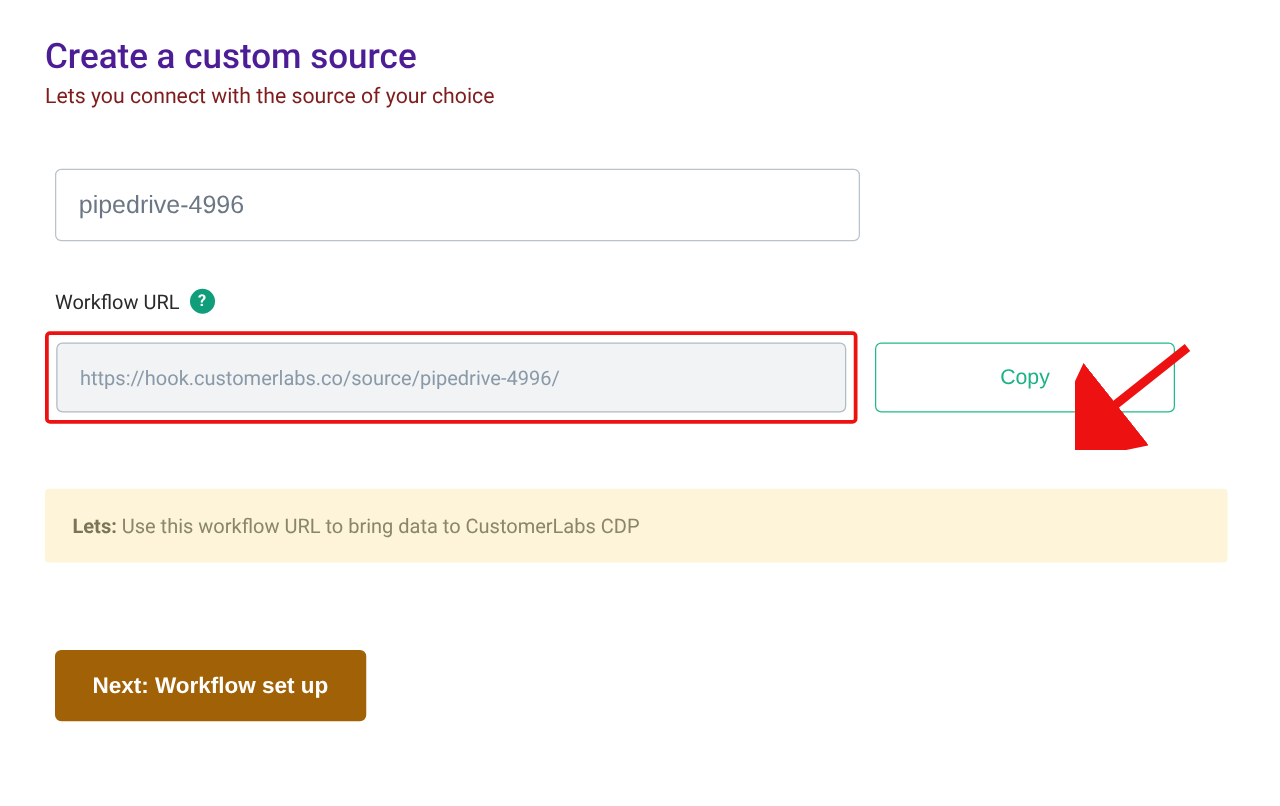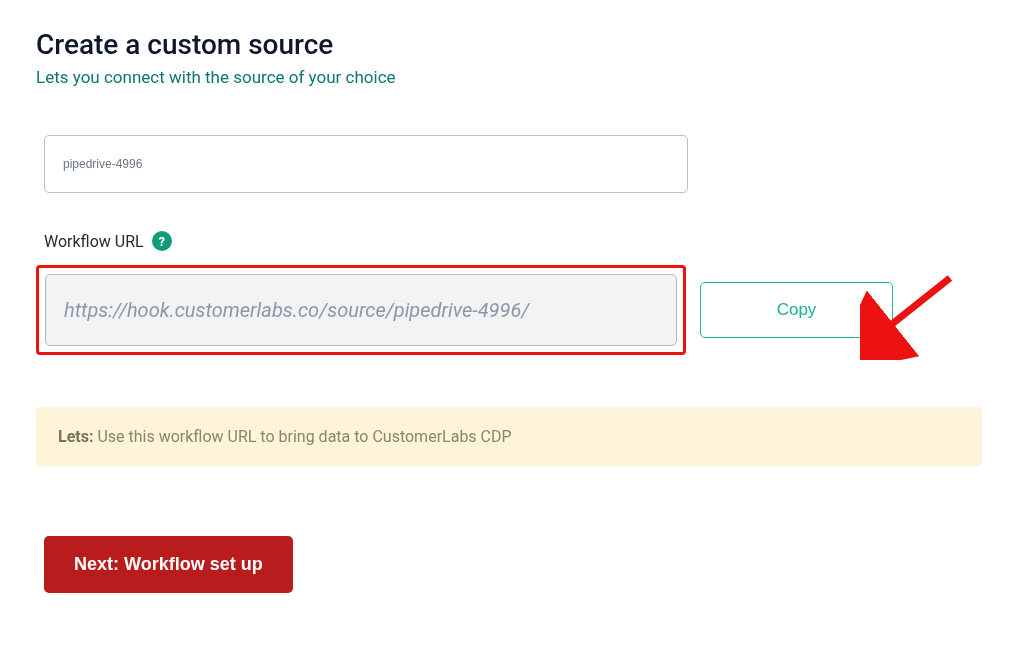--- a/index.html
+++ b/index.html
@@ -7,45 +7,45 @@
       font-family: -apple-system, BlinkMacSystemFont, "Segoe UI", Roboto, Helvetica, Arial, sans-serif;
       background: #ffffff;
       width: 1024px;
       height: 645px;
       padding: 28px 36px;
       position: relative;
     }
     .page-title {
       font-size: 28px;
       font-weight: 500;
-      color: #0f172a;
+      color: #4c1d95;
       margin-bottom: 6px;
     }
     .page-subtitle {
       font-size: 17px;
-      color: #0f766e;
+      color: #7f1d1d;
       margin-bottom: 48px;
     }
     .field-group { margin-bottom: 38px; }
     .field-label {
       font-size: 16px;
       color: #2a2a2a;
       margin-bottom: 14px;
       display: flex;
       align-items: center;
       gap: 8px;
       padding-left: 8px;
     }
     .text-input {
       width: 644px;
       height: 58px;
       border: 1px solid #b9c3cc;
       border-radius: 5px;
       padding: 0 18px;
-      font-size: 12px;
+      font-size: 20px;
       color: #6b7785;
       background: #fff;
       margin-left: 8px;
     }
     .help-badge {
       width: 20px; height: 20px;
       border-radius: 50%;
       background: #0f9d7a;
       color: #fff;
       font-weight: 700;
@@ -56,33 +56,32 @@
     }
     .url-row { position: relative; display: flex; align-items: center; gap: 14px; margin-bottom: 52px;}
     .url-highlight {
       border: 3px solid #ee1111;
       border-radius: 4px;
       padding: 6px 6px;
       display: inline-block;
     }
     .url-display {
       width: 632px;
-      height: 72px;
+      height: 56px;
       border: 1px solid #b0bac3;
       border-radius: 5px;
       background: #f1f3f5;
       padding: 0 18px;
-      font-size: 20px;
+      font-size: 16px;
       color: #8a99a8;
       display: flex;
       align-items: center;
-      font-style: italic;
     }
     .copy-btn {
-      width: 193px;
+      width: 240px;
       height: 56px;
       background: #fff;
       border: 1px solid #21ba8c;
       color: #1bb385;
       border-radius: 5px;
       font-size: 17px;
       font-weight: 500;
       cursor: pointer;
     }
     .note-box {
@@ -90,21 +89,21 @@
       border-radius: 3px;
       padding: 20px 22px;
       font-size: 16px;
       color: #8a8668;
       margin-bottom: 70px;
       margin-left: 0px;
       width: 946px;
     }
     .note-box strong { color: #7a7556; font-weight: 700; }
     .next-btn {
-      background: #b91c1c;
+      background: #a16207;
       color: #ffffff;
       border: none;
       border-radius: 5px;
       padding: 18px 30px;
       font-size: 18px;
       font-weight: 700;
       cursor: pointer;
       margin-left: 8px;
     }
     .annotation-arrow {

